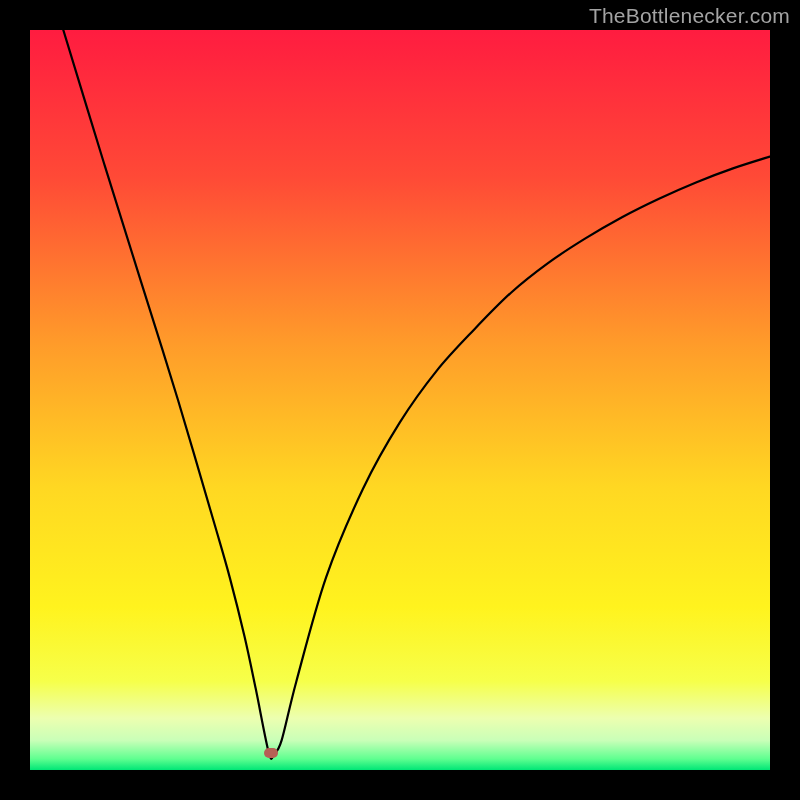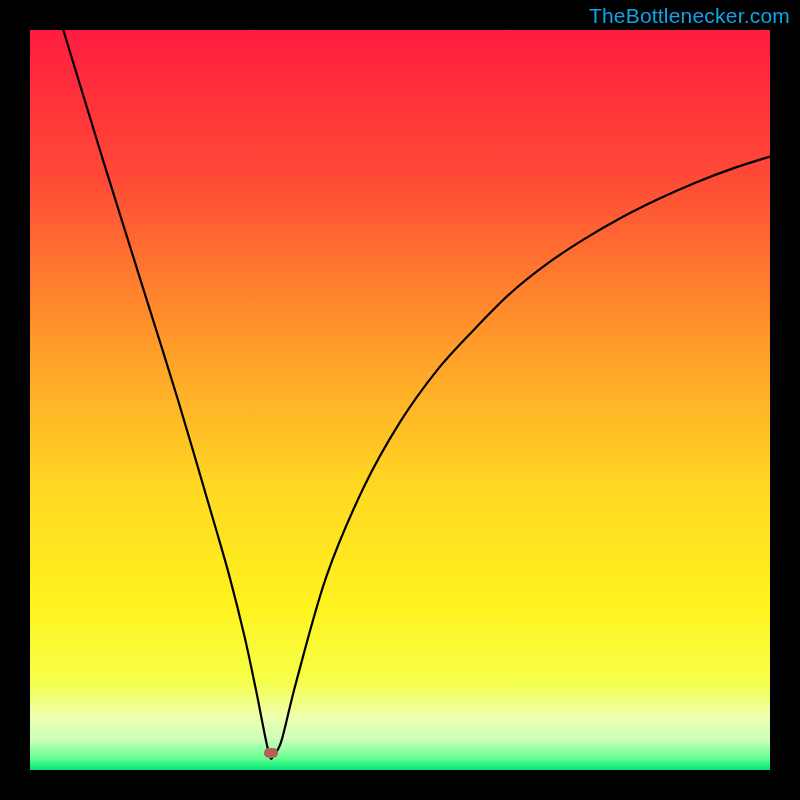--- a/index.html
+++ b/index.html
@@ -24,21 +24,21 @@
     left: 30px;
     top: 30px;
     width: 740px;
     height: 740px;
     overflow: hidden;
   }
   .watermark {
     position: absolute;
     top: 4px;
     right: 10px;
-    color: #0ea5e9;
+    color: #a3a3a3;
     font-size: 21px;
     font-weight: 400;
     letter-spacing: 0.2px;
   }
   .marker {
     position: absolute;
     width: 14px;
     height: 10px;
     background: #b66055;
     border-radius: 5px;

